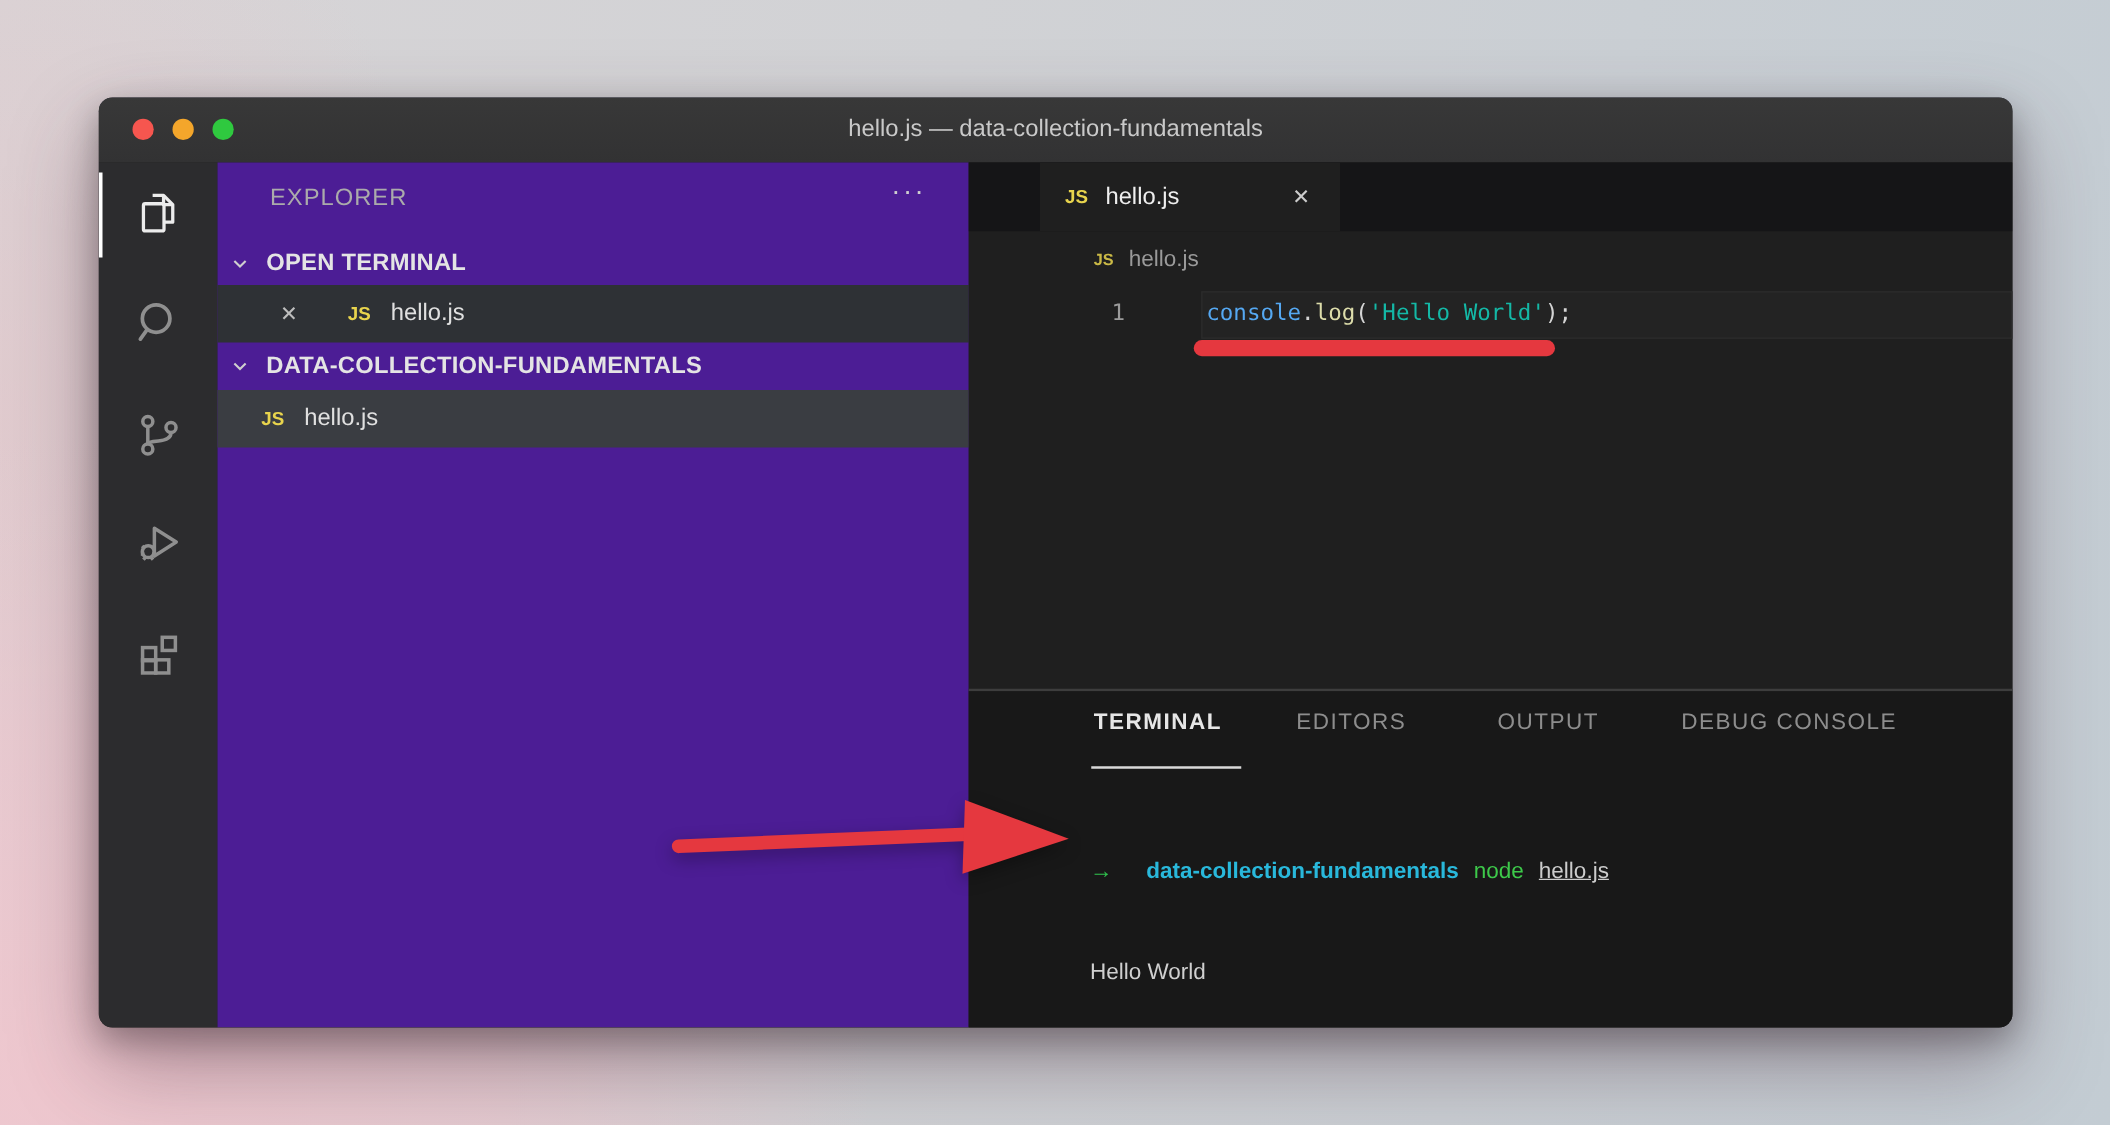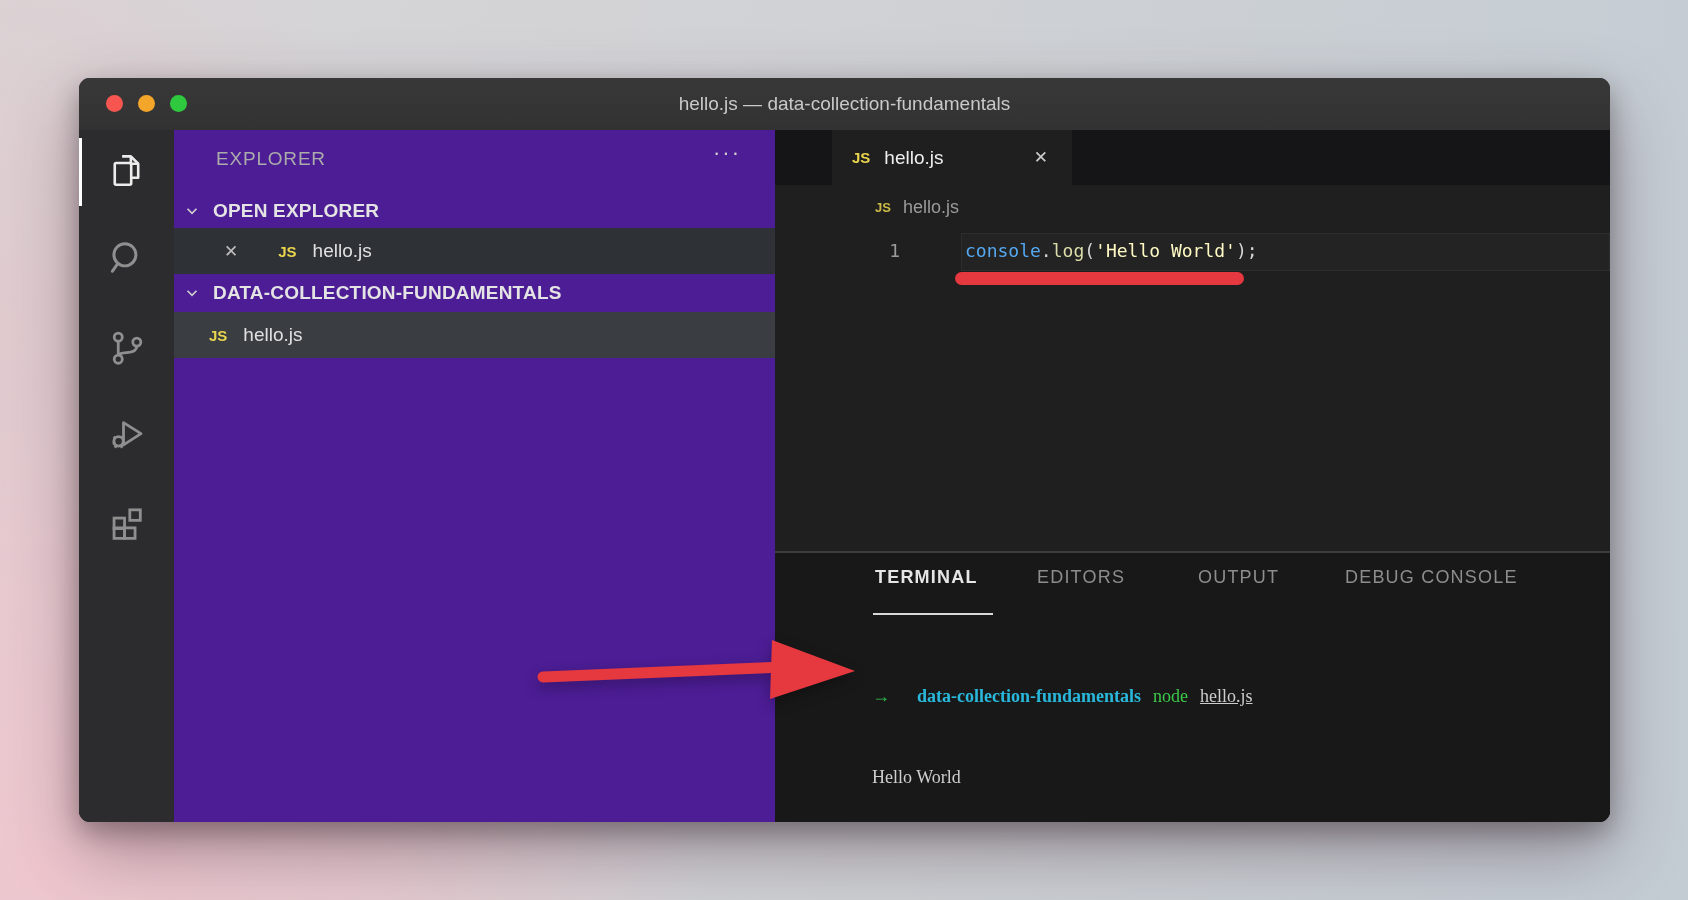--- a/index.html
+++ b/index.html
@@ -59,33 +59,33 @@
   .breadcrumb .js-badge{margin-left:100px;font-size:13px;opacity:.85;}
   .bc-file{margin-left:12px;color:#9a9a9a;font-size:18px;}
   .codearea{position:absolute;left:0;top:99px;right:0;height:322px;}
   .current-line{position:absolute;left:186px;right:0;top:4px;height:38px;background:#232323;border:1px solid #2d2d2d;box-sizing:border-box;}
   .gutter-num{position:absolute;left:103px;top:11px;width:22px;text-align:right;color:#9b9b9b;
     font-family:"DejaVu Sans Mono",monospace;font-size:18px;}
   .code-line{position:absolute;left:190px;top:11px;font-family:"DejaVu Sans Mono",monospace;font-size:18px;white-space:pre;}
   .tk-obj{color:#55a8f2;}
   .tk-punct{color:#d4d4d4;}
   .tk-method{color:#dcdcaa;}
-  .tk-string{color:#fef9c3;}
+  .tk-string{color:#14b8a6;}
   .code-underline{position:absolute;left:180px;top:43px;width:289px;height:13px;border-radius:7px;background:#e5383f;}
   .divider{position:absolute;left:0;top:421px;right:0;height:2px;background:#3d3d3d;}
   
   .panel{position:absolute;left:0;top:423px;right:0;bottom:0;background:#181818;}
   .p-tab{position:absolute;top:14px;font-size:18px;letter-spacing:1.2px;color:#8d8d8d;}
   .p-tab.active{color:#e6e6e6;font-weight:bold;}
   .pt-terminal{left:100px;}
   .pt-problems{left:262px;}
   .pt-output{left:423px;}
   .pt-debug{left:570px;}
   .p-tab-underline{position:absolute;left:98px;top:60px;width:120px;height:2px;background:#d8d8d8;}
-  .term{position:absolute;left:97px;top:76px;font-family:Liberation Serif, serif;font-size:18px;
+  .term{position:absolute;left:97px;top:76px;font-family:Liberation Sans, sans-serif;font-size:18px;
     line-height:27px;color:#cfcfcf;white-space:pre;}
   .t-prompt{color:#2fc24d;font-weight:bold;}
   .t-dir{color:#29b8db;font-weight:bold;margin-left:27px;}
   .t-cmd{color:#3dc94a;margin-left:12px;}
   .t-arg{color:#cccccc;text-decoration:underline;margin-left:12px;}
   
   .annot-svg{position:absolute;left:0;top:0;pointer-events:none;}
 </style>
 </head>
 <body>
@@ -153,21 +153,21 @@
   <div class="sidebar">
     <div class="sb-title">EXPLORER</div>
     <div class="sb-more">···</div>
 
     <div class="sb-section sb-sec1">
       <span class="sb-chevron">
         <svg width="18" height="18" viewBox="0 0 16 16" fill="none" stroke="#cfcfcf" stroke-width="1.5">
             <polyline points="4,6 8,10 12,6"></polyline>
           </svg>
       </span>
-      <span class="sb-sec-label">OPEN EXPLORER</span>
+      <span class="sb-sec-label">OPEN TERMINAL</span>
     </div>
 
     <div class="sb-row row-openfile">
       <span class="close-x">✕</span>
       <span class="js-badge">JS</span>
       <span class="file-label">hello.js</span>
     </div>
 
     <div class="sb-section sb-sec2">
       <span class="sb-chevron">

